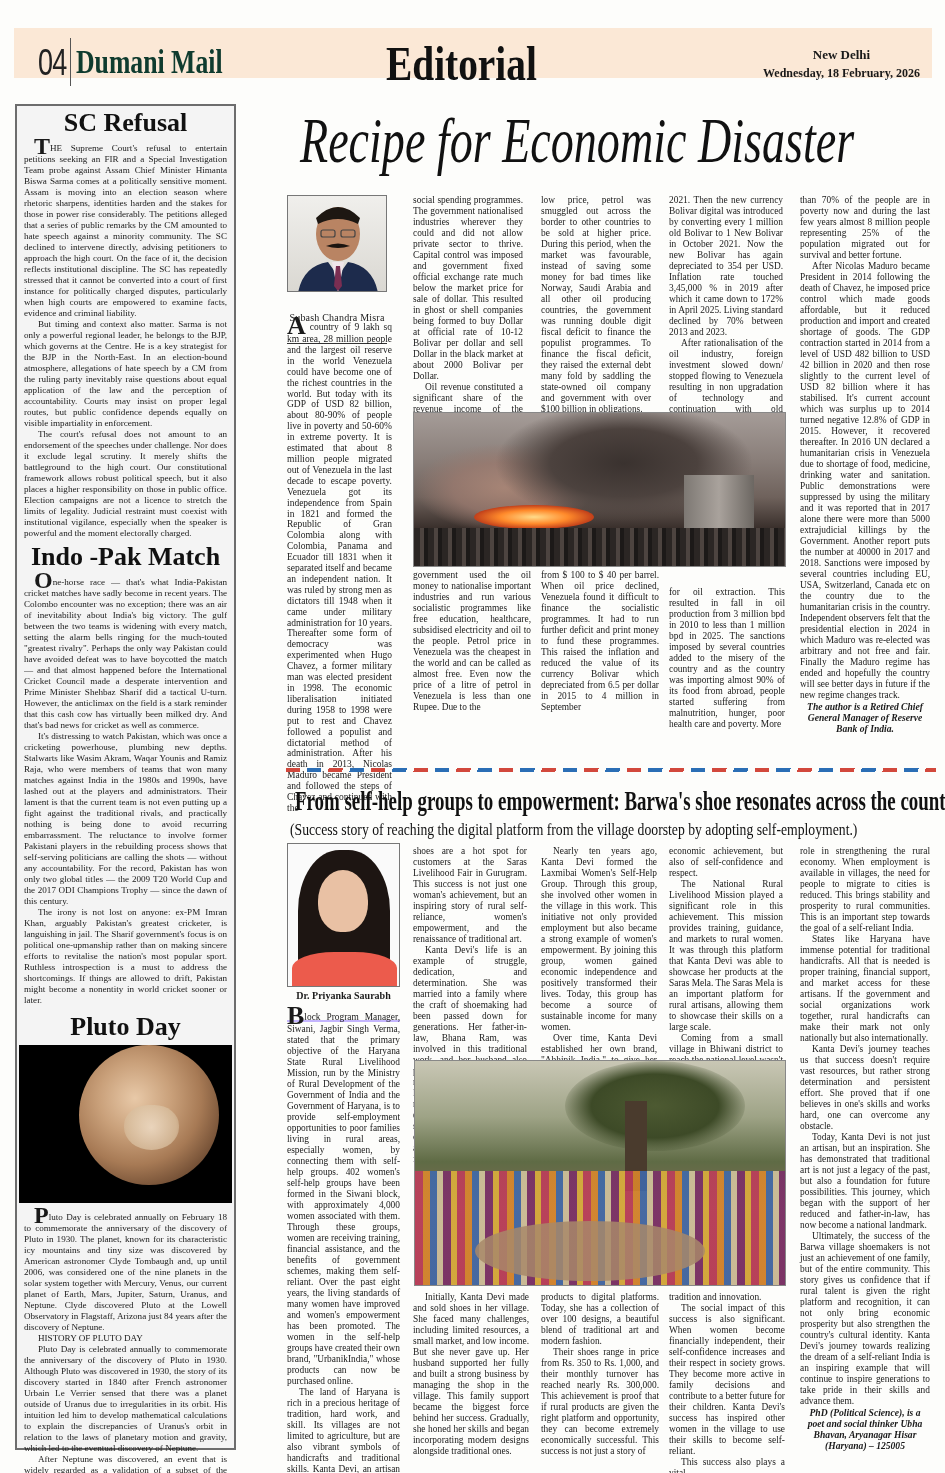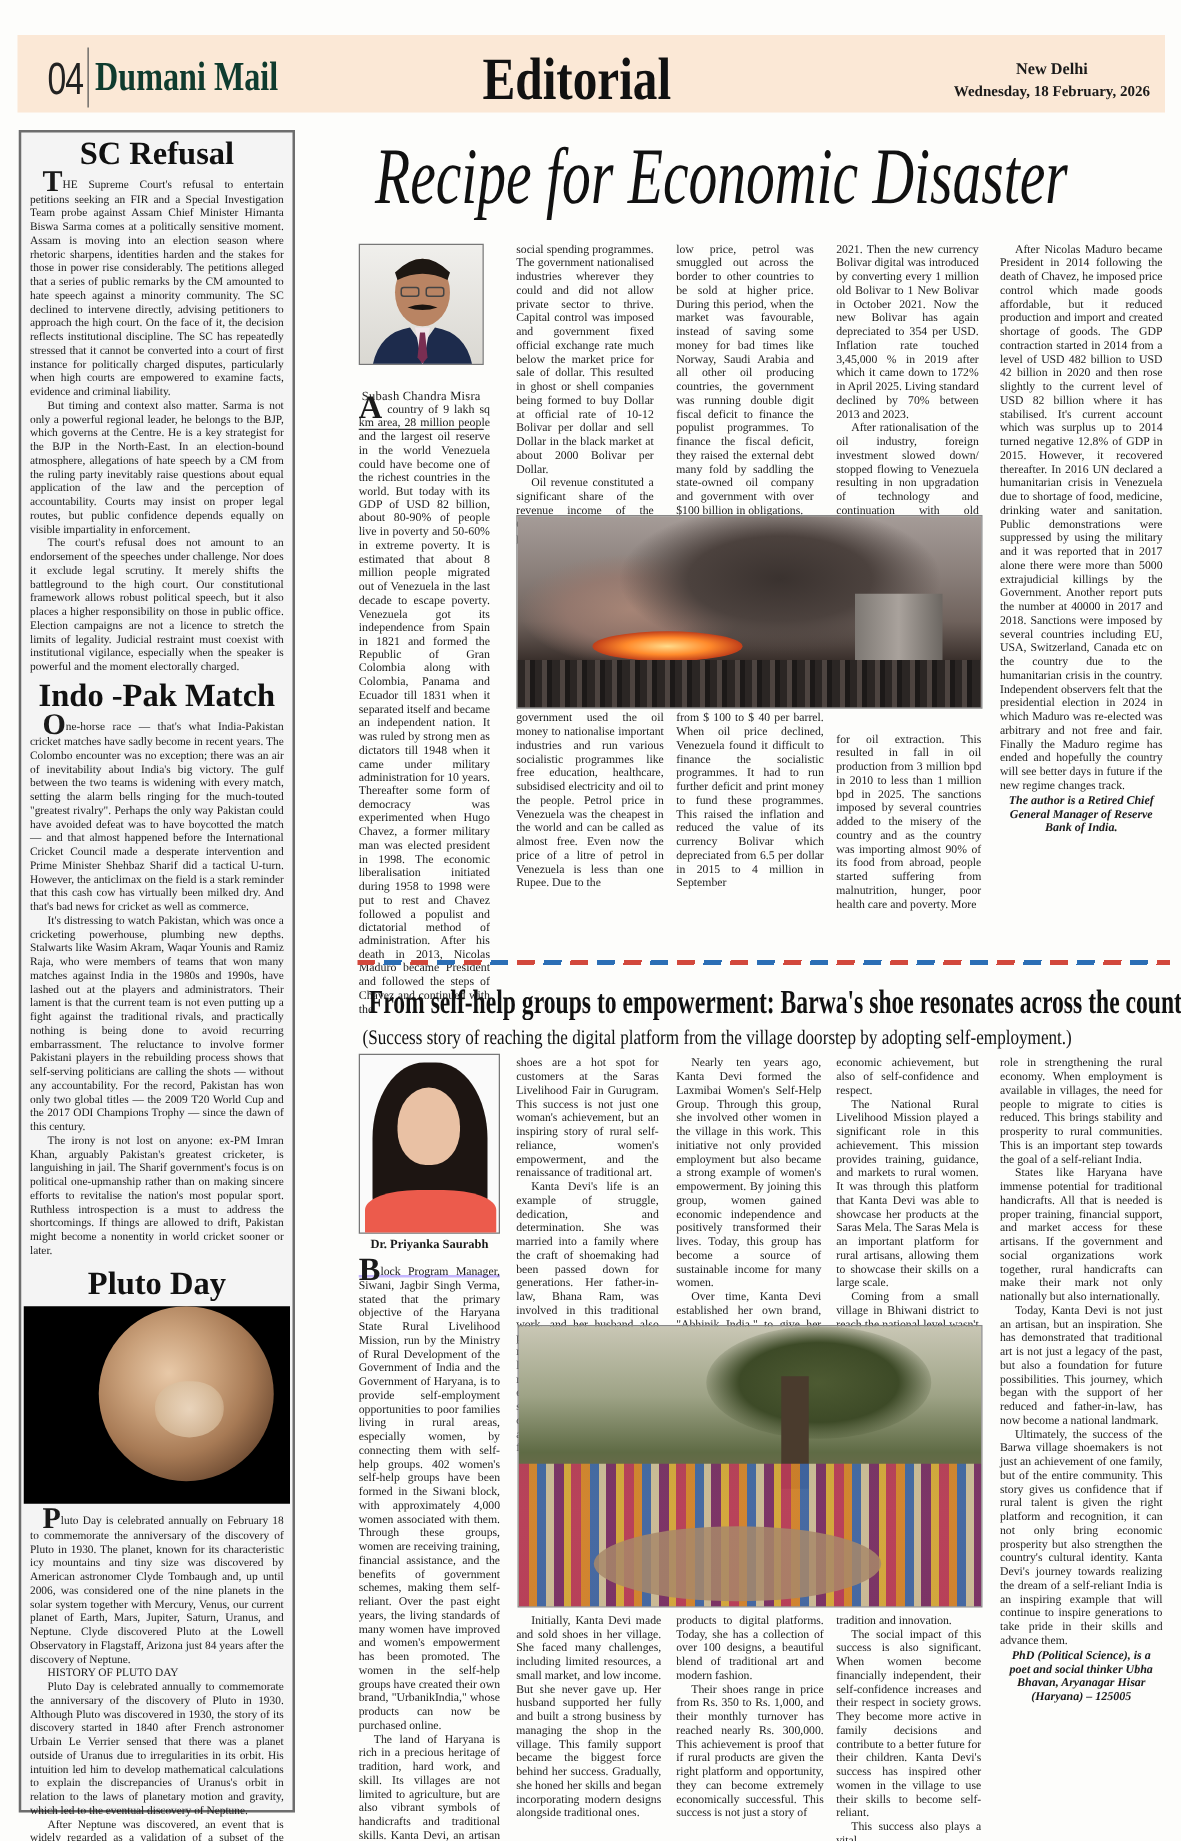--- a/index.html
+++ b/index.html
@@ -1,19 +1,19 @@
 <!DOCTYPE html>
 <html><head>
 <meta charset="utf-8">
 <style>
   * { box-sizing: border-box; margin: 0; padding: 0; }
   html, body { width: 945px; height: 1473px; background: #fdfdfb; overflow: hidden; }
   body { font-family: "Liberation Serif", "DejaVu Serif", serif; color: #1a1a1a; position: relative; }
 
-  .masthead { position: absolute; left: 14px; top: 28px; width: 918px; height: 62px; background: #fbe8d6; }
+  .masthead { position: absolute; left: 14px; top: 28px; width: 918px; height: 50px; background: #fbe8d6; }
   .page-no { position: absolute; left: 24px; top: 14px; font-size: 36px; font-weight: 300; color: #222; letter-spacing: -1px; transform: scaleX(0.75); transform-origin: left; font-family: "Liberation Sans", sans-serif; }
   .mh-div { position: absolute; left: 56px; top: 10px; width: 1px; height: 48px; background: #555; }
   .paper-name { position: absolute; left: 62px; top: 16px; font-size: 33px; font-weight: bold; color: #0f3b2e; transform: scaleX(0.78); transform-origin: left; white-space: nowrap; }
   .section-title { position: absolute; left: 372px; top: 8px; font-size: 48px; font-weight: bold; color: #111; transform: scaleX(0.82); transform-origin: left; white-space: nowrap; }
   .dateline { position: absolute; right: 12px; top: 18px; text-align: center; font-size: 12px; font-weight: bold; line-height: 18px; }
   .dateline .city { font-size: 13px; }
 
   .sidebar { position: absolute; left: 15px; top: 104px; width: 221px; height: 1346px; border: 2px solid #6d6d6d; background: #f4f4f4; padding: 2px 7px; }
   .sb-head { text-align: center; font-weight: bold; font-size: 26px; line-height: 30px; color: #111; }
   .sb-text { font-size: 9.1px; line-height: 11px; text-align: justify; }
@@ -151,20 +151,21 @@
   <p class="noind">government used the oil money to nationalise important industries and run various socialistic programmes like free education, healthcare, subsidised electricity and oil to the people. Petrol price in Venezuela was the cheapest in the world and can be called as almost free. Even now the price of a litre of petrol in Venezuela is less than one Rupee. Due to the</p>
 </div>
 <div class="col" style="left:541px; top:570px; width:118px;">
   <p class="noind">from $ 100 to $ 40 per barrel. When oil price declined, Venezuela found it difficult to finance the socialistic programmes. It had to run further deficit and print money to fund these programmes. This raised the inflation and reduced the value of its currency Bolivar which depreciated from 6.5 per dollar in 2015 to 4 million in September</p>
 </div>
 <div class="col" style="left:669px; top:570px; width:116px;margin-top:17px;">
   <p class="noind">for oil extraction. This resulted in fall in oil production from 3 million bpd in 2010 to less than 1 million bpd in 2025. The sanctions imposed by several countries added to the misery of the country and as the country was importing almost 90% of its food from abroad, people started suffering from malnutrition, hunger, poor health care and poverty. More</p>
 </div>
 
 <div class="col" style="left:800px; top:195px; width:130px;">
+  <p class="noind">than 70% of the people are in poverty now and during the last few years almost 8 million people representing 25% of the population migrated out for survival and better fortune.</p>
   <p>After Nicolas Maduro became President in 2014 following the death of Chavez, he imposed price control which made goods affordable, but it reduced production and import and created shortage of goods. The GDP contraction started in 2014 from a level of USD 482 billion to USD 42 billion in 2020 and then rose slightly to the current level of USD 82 billion where it has stabilised. It's current account which was surplus up to 2014 turned negative 12.8% of GDP in 2015. However, it recovered thereafter. In 2016 UN declared a humanitarian crisis in Venezuela due to shortage of food, medicine, drinking water and sanitation. Public demonstrations were suppressed by using the military and it was reported that in 2017 alone there were more than 5000 extrajudicial killings by the Government. Another report puts the number at 40000 in 2017 and 2018. Sanctions were imposed by several countries including EU, USA, Switzerland, Canada etc on the country due to the humanitarian crisis in the country. Independent observers felt that the presidential election in 2024 in which Maduro was re-elected was arbitrary and not free and fair. Finally the Maduro regime has ended and hopefully the country will see better days in future if the new regime changes track.</p>
   <div class="sig">The author is a Retired Chief General Manager of Reserve Bank of India.</div>
 </div>
 
 <div class="airmail" style="top:768px;"></div>
 
 <div class="story-head">From self-help groups to empowerment: Barwa's shoe resonates across the country</div>
 <div class="story-sub">(Success story of reaching the digital platform from the village doorstep by adopting self-employment.)</div>
 
 <div class="author2">
@@ -211,16 +212,17 @@
 </div>
 <div class="col" style="left:669px; top:1292px; width:116px;">
   <p class="noind">tradition and innovation.</p>
   <p>The social impact of this success is also significant. When women become financially independent, their self-confidence increases and their respect in society grows. They become more active in family decisions and contribute to a better future for their children. Kanta Devi's success has inspired other women in the village to use their skills to become self-reliant.</p>
   <p>This success also plays a vital</p>
 </div>
 
 <div class="col" style="left:800px; top:846px; width:130px;">
   <p class="noind">role in strengthening the rural economy. When employment is available in villages, the need for people to migrate to cities is reduced. This brings stability and prosperity to rural communities. This is an important step towards the goal of a self-reliant India.</p>
   <p>States like Haryana have immense potential for traditional handicrafts. All that is needed is proper training, financial support, and market access for these artisans. If the government and social organizations work together, rural handicrafts can make their mark not only nationally but also internationally.</p>
+  <p>Kanta Devi's journey teaches us that success doesn't require vast resources, but rather strong determination and persistent effort. She proved that if one believes in one's skills and works hard, one can overcome any obstacle.</p>
   <p>Today, Kanta Devi is not just an artisan, but an inspiration. She has demonstrated that traditional art is not just a legacy of the past, but also a foundation for future possibilities. This journey, which began with the support of her reduced and father-in-law, has now become a national landmark.</p>
   <p>Ultimately, the success of the Barwa village shoemakers is not just an achievement of one family, but of the entire community. This story gives us confidence that if rural talent is given the right platform and recognition, it can not only bring economic prosperity but also strengthen the country's cultural identity. Kanta Devi's journey towards realizing the dream of a self-reliant India is an inspiring example that will continue to inspire generations to take pride in their skills and advance them.</p>
   <div class="sig">PhD (Political Science), is a poet and social thinker Ubha Bhavan, Aryanagar Hisar (Haryana) – 125005</div>
 </div>
 
 </body></html>

